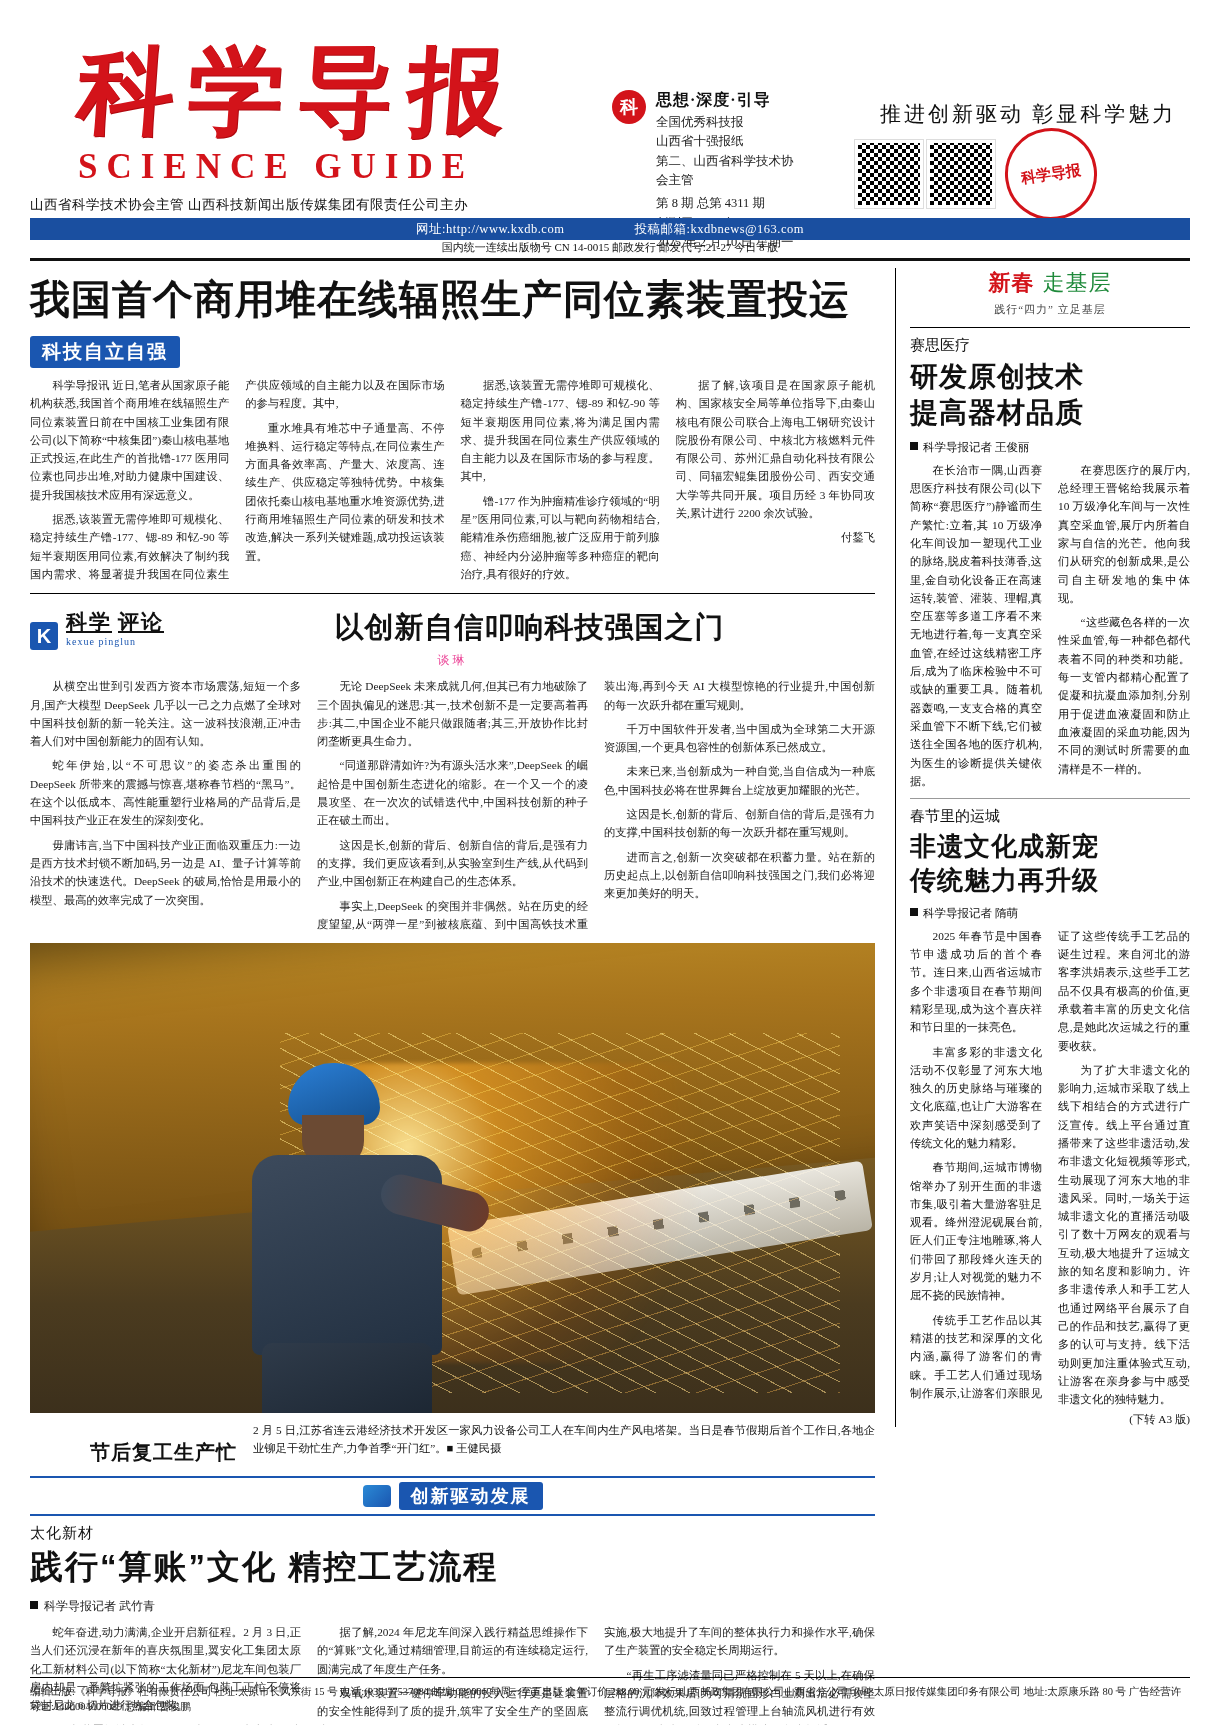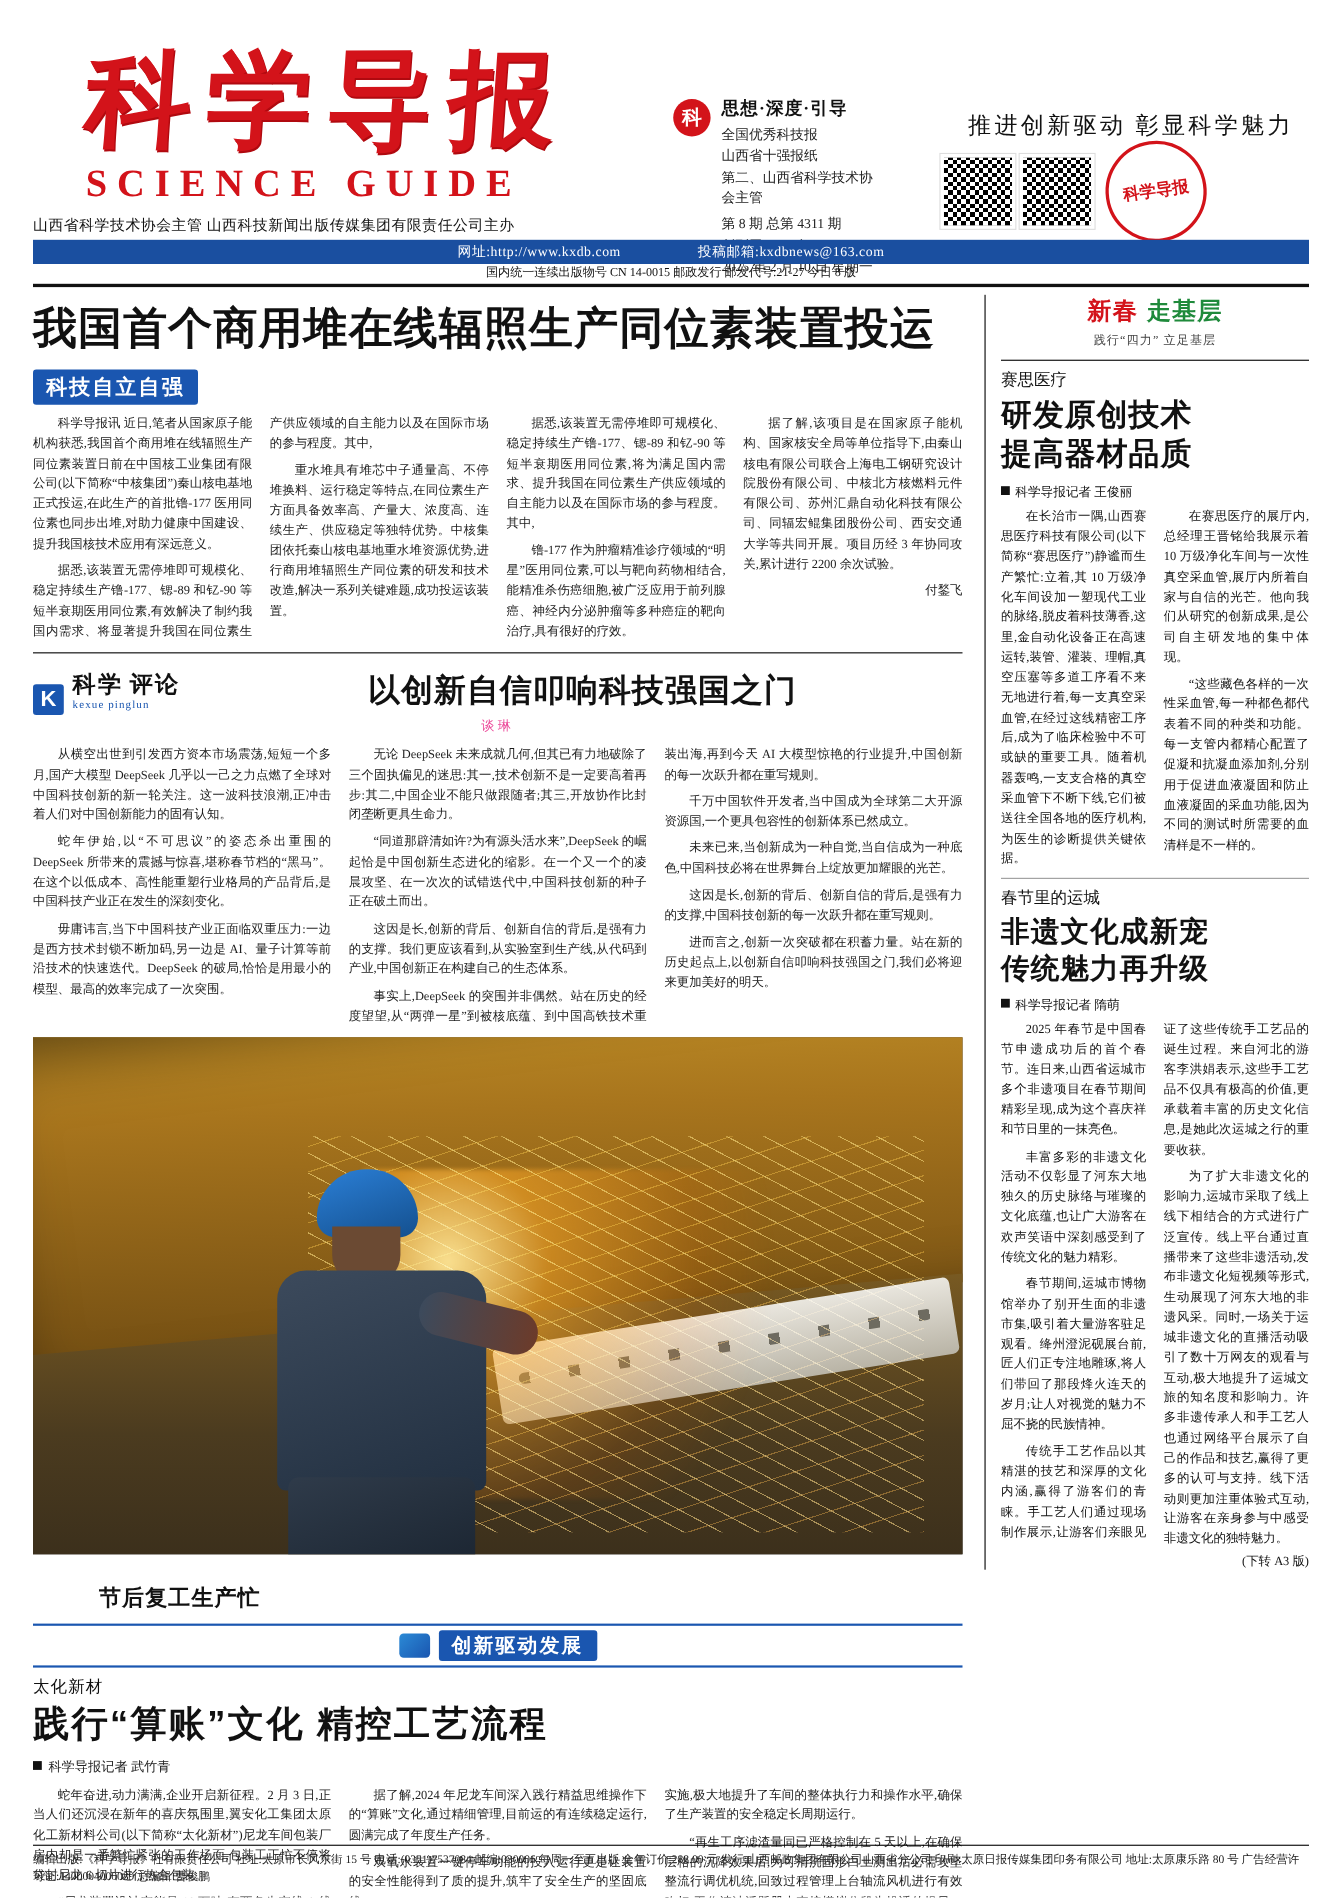--- a/index.html
+++ b/index.html
@@ -94,21 +94,21 @@
 
   .sep{border-top:1px solid #000;margin:10px 0 8px 0;}
   .sep-thin{border-top:1px solid #999;margin:8px 0;}
 
   .comment-head{display:flex;align-items:flex-end;gap:8px;margin:6px 0 2px 0;}
   .comment-k{
     width:28px;height:28px;background:#1a56b0;color:#fff;font-weight:bold;font-size:20px;
     display:flex;align-items:center;justify-content:center;border-radius:3px;
     font-family:"Liberation Sans", sans-serif;
   }
-  .comment-cn{font-size:21px;font-weight:bold;letter-spacing:2px;}
+  .comment-cn{font-size:21px;font-weight:bold;letter-spacing:2px;text-decoration:underline;}
   .comment-py{font-size:10px;color:#1a56b0;letter-spacing:1px;padding-bottom:3px;}
 
   .headline-2{
     text-align:center;font-size:29px;font-weight:bold;letter-spacing:1px;margin:6px 0 4px 0;
     font-family:"Liberation Sans", sans-serif;
   }
   .byline-c{text-align:center;font-size:12px;margin-bottom:8px;color:#ec4899;letter-spacing:3px;}
 
   
   .photo-wrap{margin-top:10px;position:relative;}
@@ -189,21 +189,21 @@
     font-family:"Liberation Sans", sans-serif;
   }
   .byline-l{font-size:12px;margin:0 0 8px 0;color:#222;}
   .byline-l:before{content:"";display:inline-block;width:8px;height:8px;background:#111;margin-right:6px;vertical-align:1px;}
 
   
   .side-banner{
     display:flex;align-items:center;gap:8px;justify-content:center;margin-bottom:8px;
   }
   .side-banner .red{color:#d3131a;font-size:22px;font-weight:bold;letter-spacing:1px;}
-  .side-banner .grn{color:#1f8a3b;font-size:22px;font-weight:bold;letter-spacing:1px;}
+  .side-banner .grn{color:#1f8a3b;font-size:22px;font-weight:normal;letter-spacing:1px;}
   .side-banner-sub{text-align:center;font-size:11px;color:#444;margin-top:-4px;margin-bottom:8px;letter-spacing:1px;}
   .side-kicker{font-size:15px;margin:6px 0 4px 0;}
   .side-headline{
     font-size:28px;font-weight:bold;line-height:1.3;letter-spacing:1px;margin:2px 0 8px 0;
     font-family:"Liberation Sans", sans-serif;
   }
   .side-headline.small{font-size:26px;}
   .side-byline{font-size:11.5px;margin-bottom:6px;}
   .side-byline:before{content:"";display:inline-block;width:8px;height:8px;background:#111;margin-right:5px;vertical-align:1px;}
   .side-body{font-size:11.3px;line-height:1.62;text-align:justify;}
@@ -356,20 +356,21 @@
           <div class="ph-worker">
             <div class="ph-helmet"></div>
             <div class="ph-face"></div>
             <div class="ph-body"></div>
             <div class="ph-arm"></div>
             <div class="ph-legs"></div>
           </div>
         </div>
         <div class="photo-caption-row">
           <div class="cap-big">节后复工生产忙</div>
+          <div class="cap-text">2 月 5 日,江苏省连云港经济技术开发区一家风力设备公司工人在车间内生产风电塔架。当日是春节假期后首个工作日,各地企业铆足干劲忙生产,力争首季“开门红”。■ 王健民摄</div>
         </div>
       </div>
 
       <div class="banner">
         <div class="banner-icon"></div>
         <div class="banner-badge">创新驱动发展</div>
       </div>
 
       <div class="kicker">太化新材</div>
       <div class="headline-3">践行“算账”文化  精控工艺流程</div>

